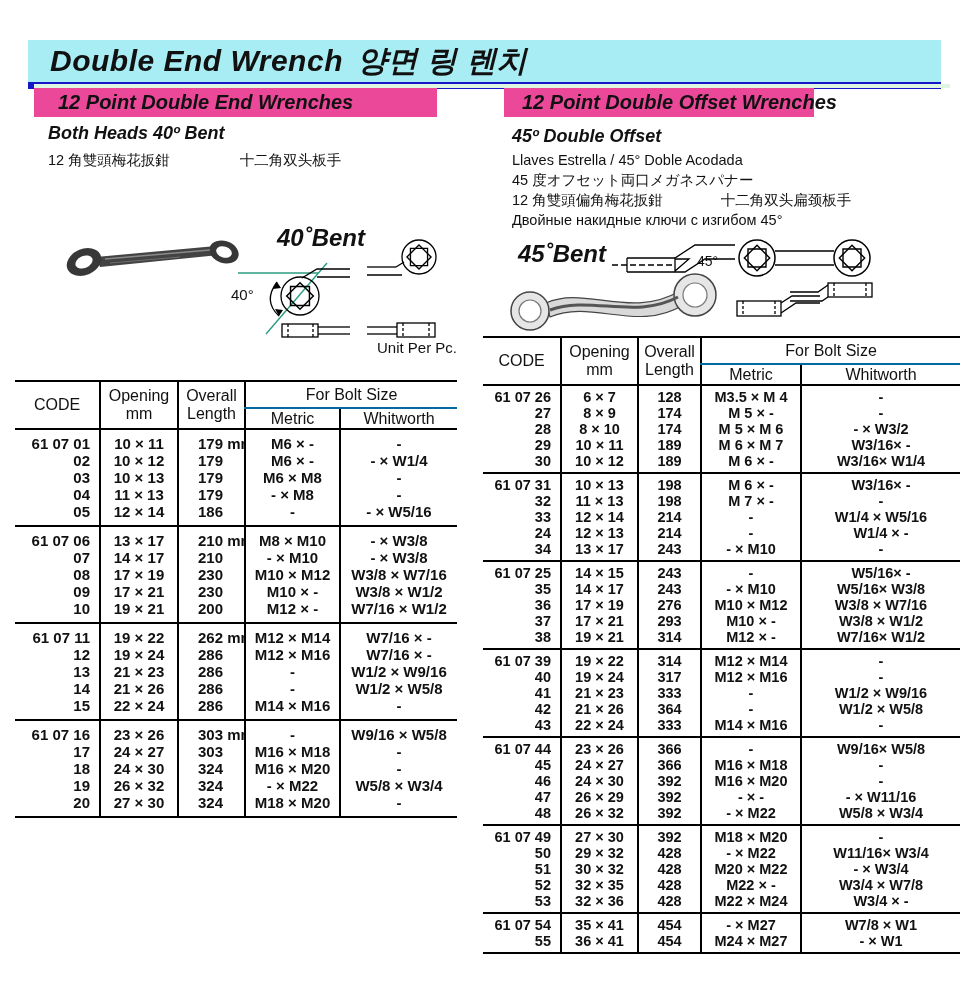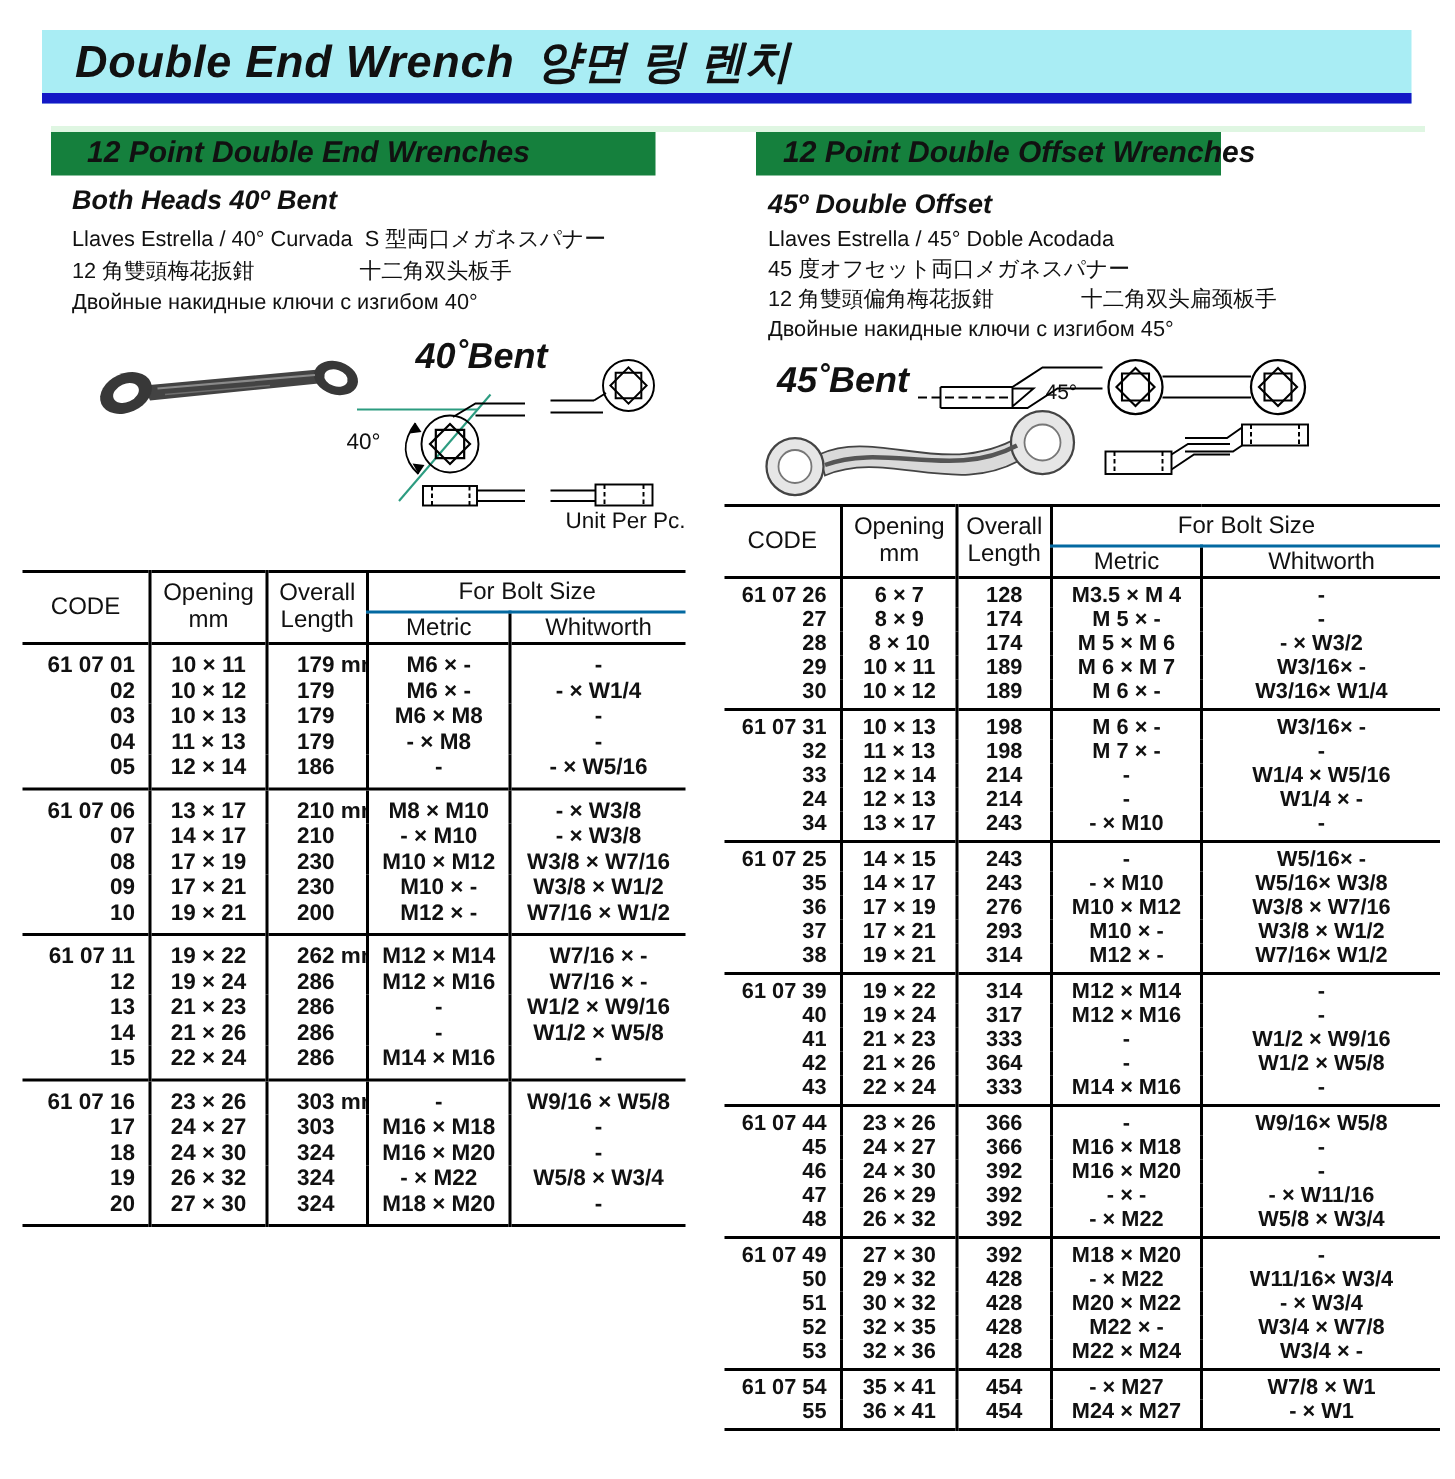--- a/index.html
+++ b/index.html
@@ -4,31 +4,31 @@
 <style>
   html,body{margin:0;padding:0;}
   body{
     width:970px;height:986px;position:relative;background:#ffffff;
     font-family:"Liberation Sans","DejaVu Sans",sans-serif;color:#111;
     overflow:hidden;
   }
   .abs{position:absolute;}
   
   .banner{
-    left:28px;top:20px;width:913px;height:42px;background:#a9edf4;
+    left:28px;top:40px;width:913px;height:42px;background:#a9edf4;
     border-bottom:7px solid #1418c6;display:flex;align-items:center;
   }
   .banner h1{
     margin:0 0 0 22px;font-size:30px;font-style:italic;font-weight:bold;
     letter-spacing:.5px;white-space:nowrap;
   }
   .banner h1 .ko{margin-left:14px;}
   .green-strip{left:34px;top:84px;width:916px;height:4px;background:#dff6e2;}
   .green-box{
-    background:#15803d;height:29px;display:flex;align-items:center;
+    background:#ec4899;height:29px;display:flex;align-items:center;
     font-size:20px;font-style:italic;font-weight:bold;white-space:nowrap;
   }
   .gb-left{left:34px;top:88px;width:403px;padding-left:24px;box-sizing:border-box;}
   .gb-right{left:504px;top:88px;width:310px;padding-left:18px;box-sizing:border-box;}
   .subtitle{font-size:18px;font-weight:bold;font-style:italic;white-space:nowrap;text-align:right;}
   .desc{font-size:14.5px;line-height:21px;white-space:nowrap;}
   .desc .gap{display:inline-block;width:58px;}
   .desc .gap2{display:inline-block;width:70px;}
   .diag-label{font-size:24px;font-weight:bold;font-style:italic;white-space:nowrap;}
   .angle-label{font-size:15px;white-space:nowrap;}
@@ -84,23 +84,21 @@
 
 <div class="abs green-box gb-left">
   <span>12 Point Double End Wrenches</span>
 </div>
 <div class="abs green-box gb-right">
   <span>12 Point Double Offset Wrenches</span>
 </div>
 
 <div class="abs subtitle" style="left:48px;top:123px;">Both Heads 40º Bent</div>
 <div class="abs desc" style="left:48px;top:150px;">
-  <div><span>Llaves Estrella / 40° Curvada</span>&nbsp;&nbsp;<span>S 型両口メガネスパナー</span></div>
   <div><span>12 角雙頭梅花扳鉗</span><span class="gap2"></span><span>十二角双头板手</span></div>
-  <div>Двойные накидные ключи с изгибом 40°</div>
 </div>
 
 <div class="abs subtitle" style="left:512px;top:126px;">45º Double Offset</div>
 <div class="abs desc" style="left:512px;top:150px;line-height:20px;">
   <div>Llaves Estrella / 45° Doble Acodada</div>
   <div>45 度オフセット両口メガネスパナー</div>
   <div><span>12 角雙頭偏角梅花扳鉗</span><span class="gap"></span><span>十二角双头扁颈板手</span></div>
   <div>Двойные накидные ключи с изгибом 45°</div>
 </div>
 

